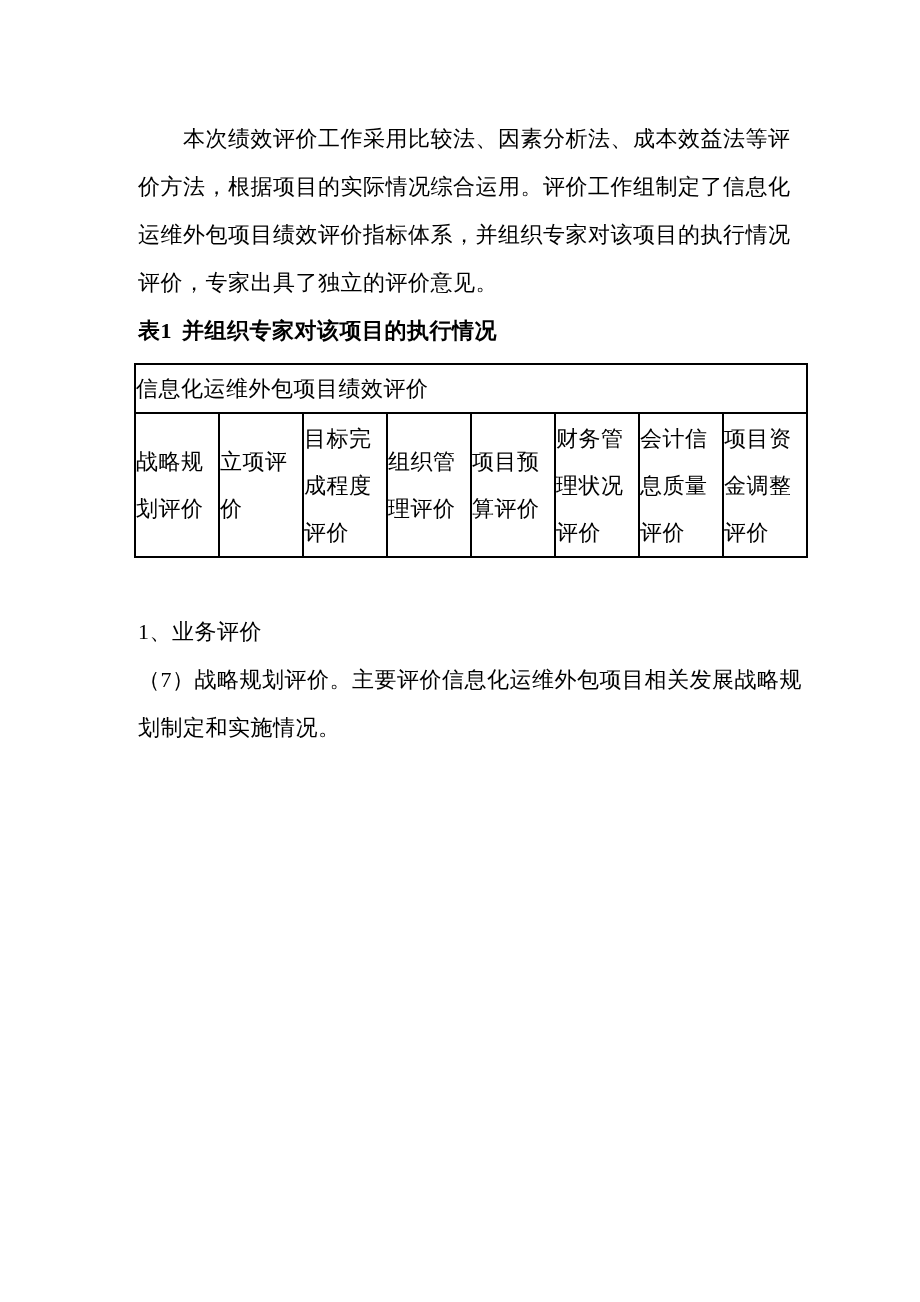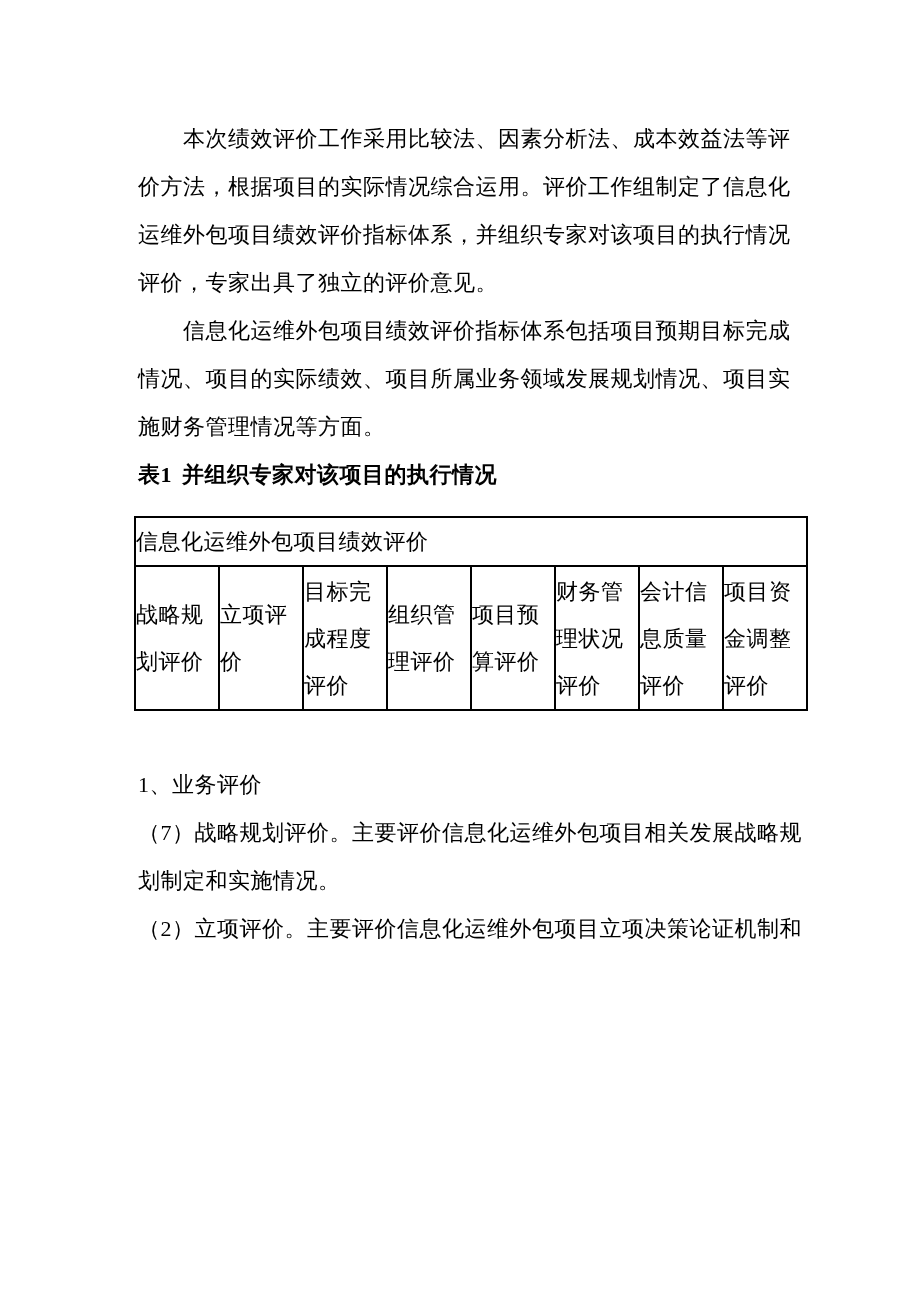--- a/index.html
+++ b/index.html
@@ -43,21 +43,21 @@
     white-space: nowrap;
   }
   .cap-label {
     margin-right: 10px;
   }
   table.eval {
     border-collapse: collapse;
     table-layout: fixed;
     width: 674px;
     margin-left: -4px;
-    margin-top: 17px;
+    margin-top: 8px;
   }
   table.eval td {
     border: 2px solid #000000;
     font-size: 22px;
     letter-spacing: 0.5px;
     padding: 0;
   }
   td.t-title {
     height: 47px;
     text-align: left;
@@ -86,23 +86,20 @@
 <body>
 
 <div class="page">
   <div class="doc">
 
     <p class="par indent">本次绩效评价工作采用比较法、因素分析法、成本效益法等评
 价方法，根据项目的实际情况综合运用。评价工作组制定了信息化
 运维外包项目绩效评价指标体系，并组织专家对该项目的执行情况
 评价，专家出具了独立的评价意见。</p>
 
-    <p class="par indent">信息化运维外包项目绩效评价指标体系包括项目预期目标完成
-情况、项目的实际绩效、项目所属业务领域发展规划情况、项目实
-施财务管理情况等方面。</p>
 
 
     <p class="caption">
       <span class="cap-label">表1</span><span>并组织专家对该项目的执行情况</span>
     </p>
 
     <table class="eval">
       <colgroup>
         <col style="width:84px">
           <col style="width:84px">
@@ -140,16 +137,15 @@
 评价</td>
         </tr>
       </tbody>
     </table>
 
     <p class="par section-heading">1、业务评价</p>
 
     <p class="par">（7）战略规划评价。主要评价信息化运维外包项目相关发展战略规
 划制定和实施情况。</p>
 
-    <p class="par">（2）立项评价。主要评价信息化运维外包项目立项决策论证机制和</p>
 
   </div>
 </div>
 
 </body></html>

